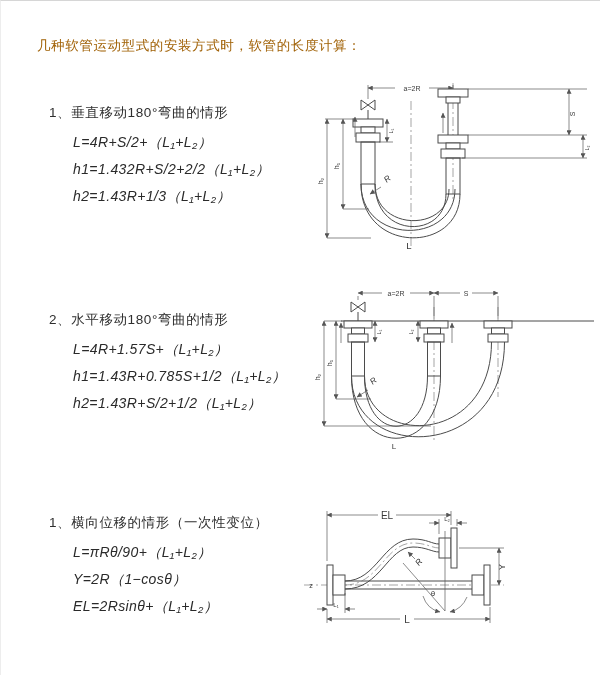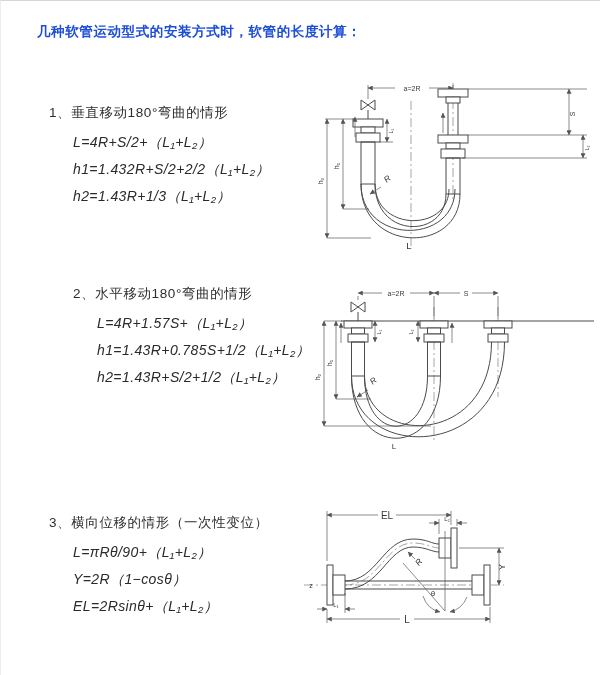--- a/index.html
+++ b/index.html
@@ -1,21 +1,21 @@
 <!DOCTYPE html>
 <html><head>
 <meta charset="utf-8">
 <style>
   html,body{margin:0;padding:0;background:#fff;}
   .page{position:relative;width:600px;height:675px;background:#fff;overflow:hidden;
         font-family:"Liberation Sans","DejaVu Sans",sans-serif;
         border-top:1px solid #d6d6d6;border-left:1px solid #ededed;border-right:1px solid #ededed;}
-  .title{position:absolute;left:36px;top:22px;font-size:13.5px;color:#1d4ed8;letter-spacing:.6px;font-weight:700;}
+  .title{position:absolute;left:36px;top:36px;font-size:13.5px;color:#a16207;letter-spacing:.6px;font-weight:400;}
   .section{position:absolute;left:48px;width:270px;}
-  .sec1{top:103px;} .sec2{top:284px;margin-left:24px;} .sec3{top:513px;}
+  .sec1{top:103px;} .sec2{top:310px;} .sec3{top:513px;}
   .heading{font-size:13.5px;color:#2e2e2e;letter-spacing:.6px;font-weight:400;}
   .formulas{margin:7px 0 0 24px;}
   .formula{font-size:14px;color:#2a2a2a;line-height:27px;letter-spacing:.4px;white-space:nowrap;font-style:italic;}
   svg.diag{position:absolute;overflow:visible;}
   .d1{left:310px;top:68px;} .d2{left:310px;top:280px;} .d3{left:298px;top:500px;}
   .ln{stroke:#4b4b4b;stroke-width:1;fill:none;}
   .lnw{stroke:#4b4b4b;stroke-width:1;fill:#fff;}
   .dim{stroke:#5a5a5a;stroke-width:.7;fill:none;}
   .cl{stroke:#6a6a6a;stroke-width:.6;fill:none;stroke-dasharray:9 3 2 3;}
   .lab{fill:#3a3a3a;font-family:"Liberation Sans","DejaVu Sans",sans-serif;}
@@ -39,21 +39,21 @@
   <div class="section sec2">
     <div class="heading">2、水平移动180°弯曲的情形</div>
     <div class="formulas">
       <div class="formula">L=4R+1.57S+（L₁+L₂）</div>
       <div class="formula">h1=1.43R+0.785S+1/2（L₁+L₂）</div>
       <div class="formula">h2=1.43R+S/2+1/2（L₁+L₂）</div>
     </div>
   </div>
 
   <div class="section sec3">
-    <div class="heading">3、横向位移的情形（一次性变位）</div>
+    <div class="heading">1、横向位移的情形（一次性变位）</div>
     <div class="formulas">
       <div class="formula">L=πRθ/90+（L₁+L₂）</div>
       <div class="formula">Y=2R（1−cosθ）</div>
       <div class="formula">EL=2Rsinθ+（L₁+L₂）</div>
     </div>
   </div>
 
   <svg class="diag d1" width="290" height="200" viewBox="0 0 290 200">
     <defs>
       <pattern id="p1" width="4" height="4" patternUnits="userSpaceOnUse">

